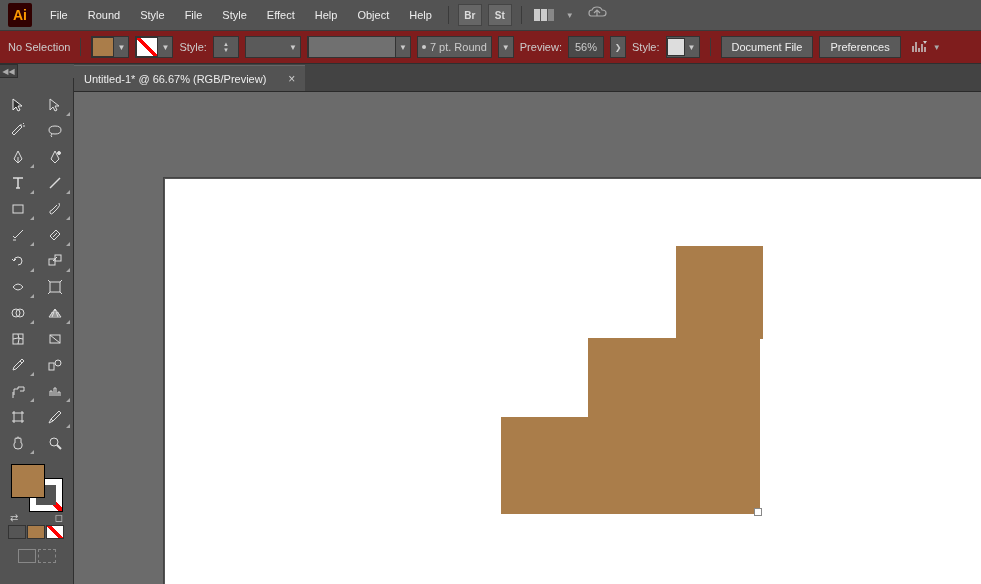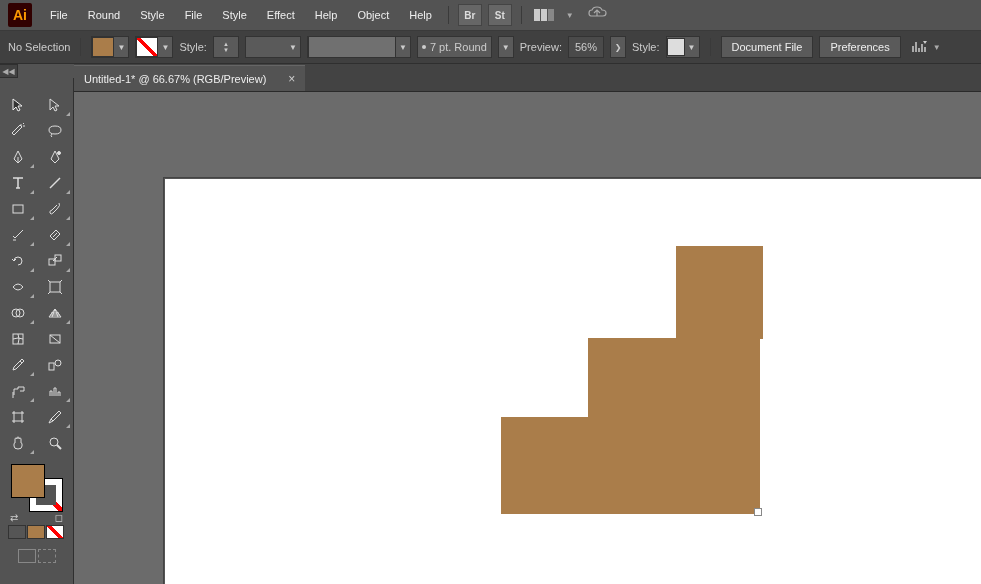--- a/index.html
+++ b/index.html
@@ -10,21 +10,21 @@
 .ai-logo { width: 24px; height: 24px; background: #310000; color: #ff9a00; display: flex; align-items: center; justify-content: center; font-weight: bold; font-size: 14px; border-radius: 2px; margin-right: 6px; }
 .menu-item { padding: 4px 8px; color: #eee; cursor: pointer; }
 .menu-sep { width: 1px; height: 18px; background: #3a3a3a; margin: 0 4px; }
 .menu-iconbtn { width: 24px; height: 22px; background: #666; color: #ddd; display:flex;align-items:center;justify-content:center; font-size:10px; font-weight:bold; border:1px solid #444; cursor:pointer; margin:0 1px;}
 .layout-icon { display:flex; gap:1px; align-items:center; padding:0 4px; cursor:pointer;}
 .layout-icon span{width:6px;height:12px;background:#ccc;}
 .chev-down{font-size:8px;color:#aaa;padding:0 4px;}
 .cloud-icon{color:#aaa;font-size:16px;padding:0 6px;cursor:pointer;}
 
 
-.controlbar { height: 34px; background: #404040; border-top:1px solid #3a3a3a; border-bottom:1px solid #2f2f2f; display:flex; align-items:center; padding: 0 8px; gap:6px;}
+.controlbar { height: 34px; background: #7f1d1d; border-top:1px solid #3a3a3a; border-bottom:1px solid #2f2f2f; display:flex; align-items:center; padding: 0 8px; gap:6px;}
 .ctrl-label { color:#ccc; font-size:11px; }
 .swatch { width:22px;height:20px;border:1px solid #333;display:inline-block;}
 .dd { display:flex;align-items:center;border:1px solid #333;background:#5a5a5a;height:22px;cursor:pointer;}
 .dd-arr{width:14px;display:flex;align-items:center;justify-content:center;font-size:8px;color:#ccc;background:#5a5a5a;}
 .spin{display:flex;flex-direction:column;justify-content:center;width:12px;height:20px;}
 .spin div{font-size:6px;color:#ccc;line-height:6px;text-align:center;cursor:pointer;}
 .wide-input{width:88px;height:22px;background:#707070;border:1px solid #333;}
 .round-field{display:flex;align-items:center;background:#5a5a5a;border:1px solid #333;height:22px;padding:0 4px;gap:4px;}
 .round-field .dot{width:4px;height:4px;background:#ccc;border-radius:50%;}
 .btn{background:#5a5a5a;border:1px solid #333;color:#eee;padding:3px 10px;height:22px;font-size:11px;cursor:pointer;}

